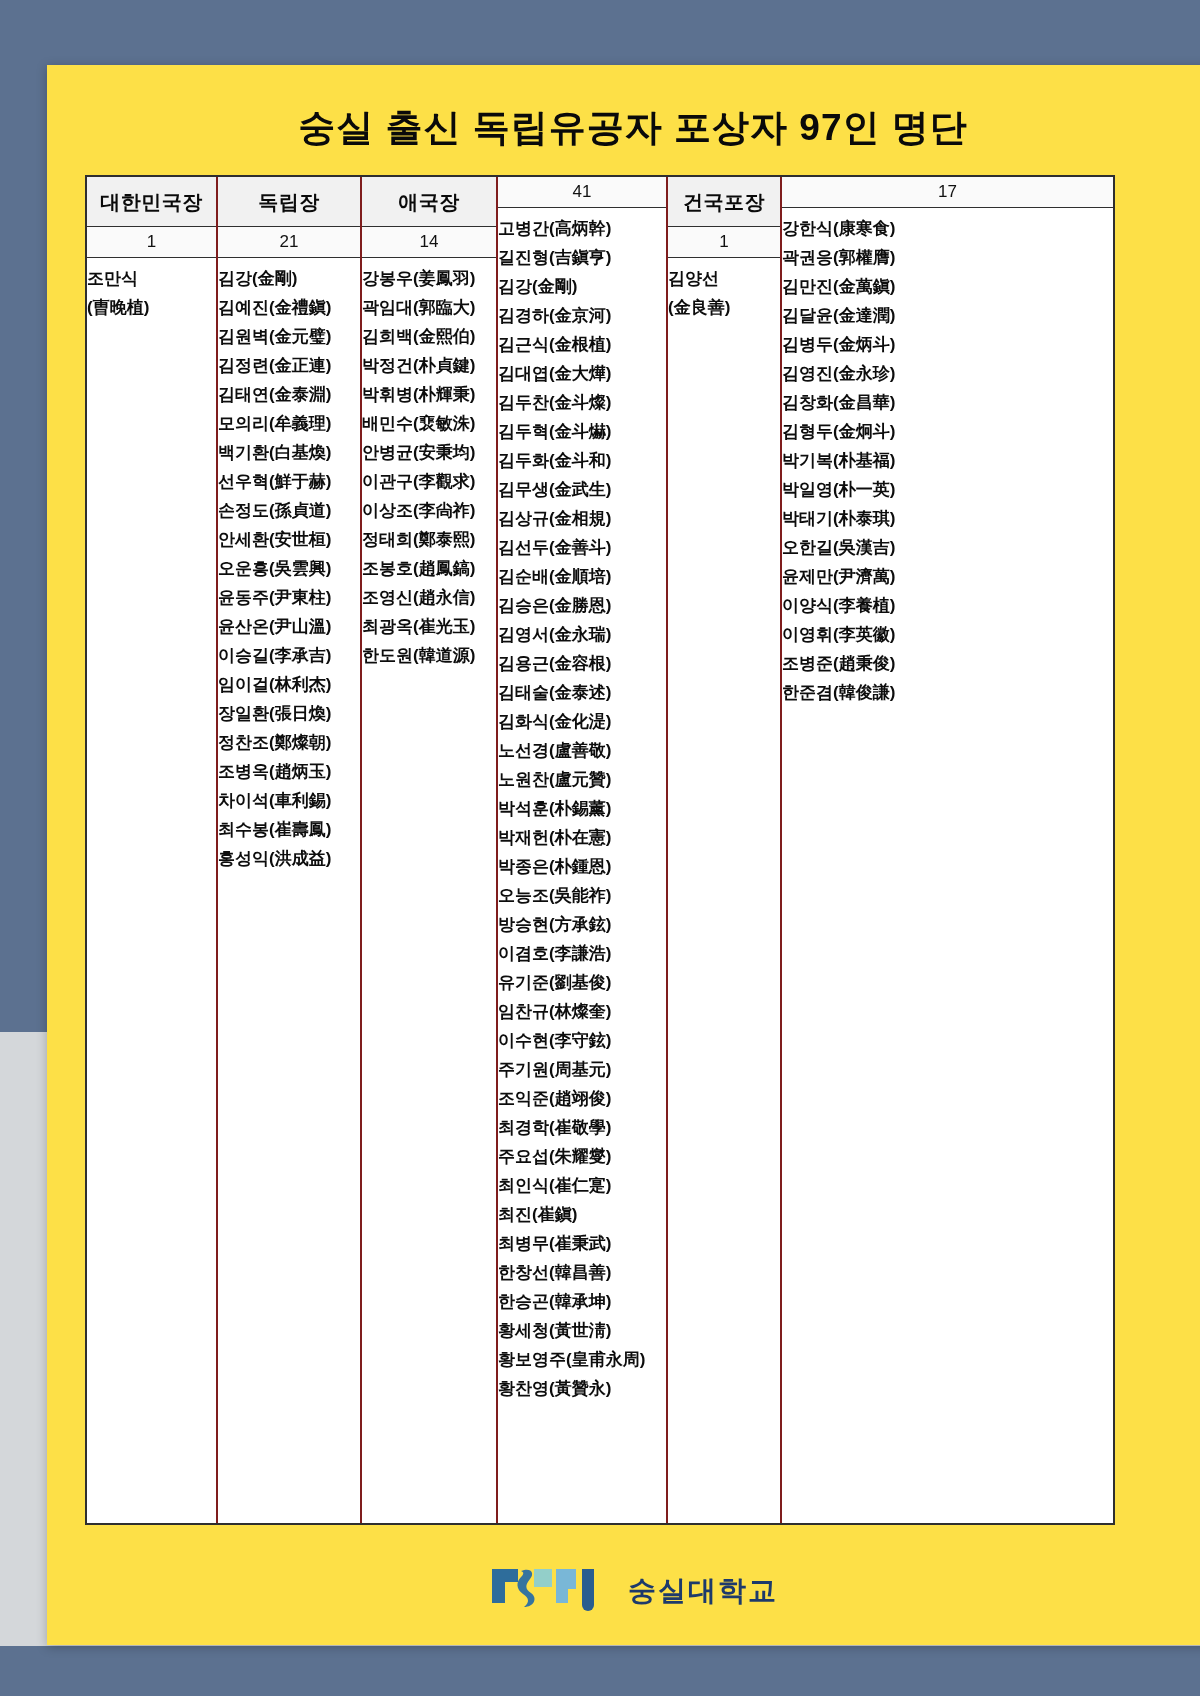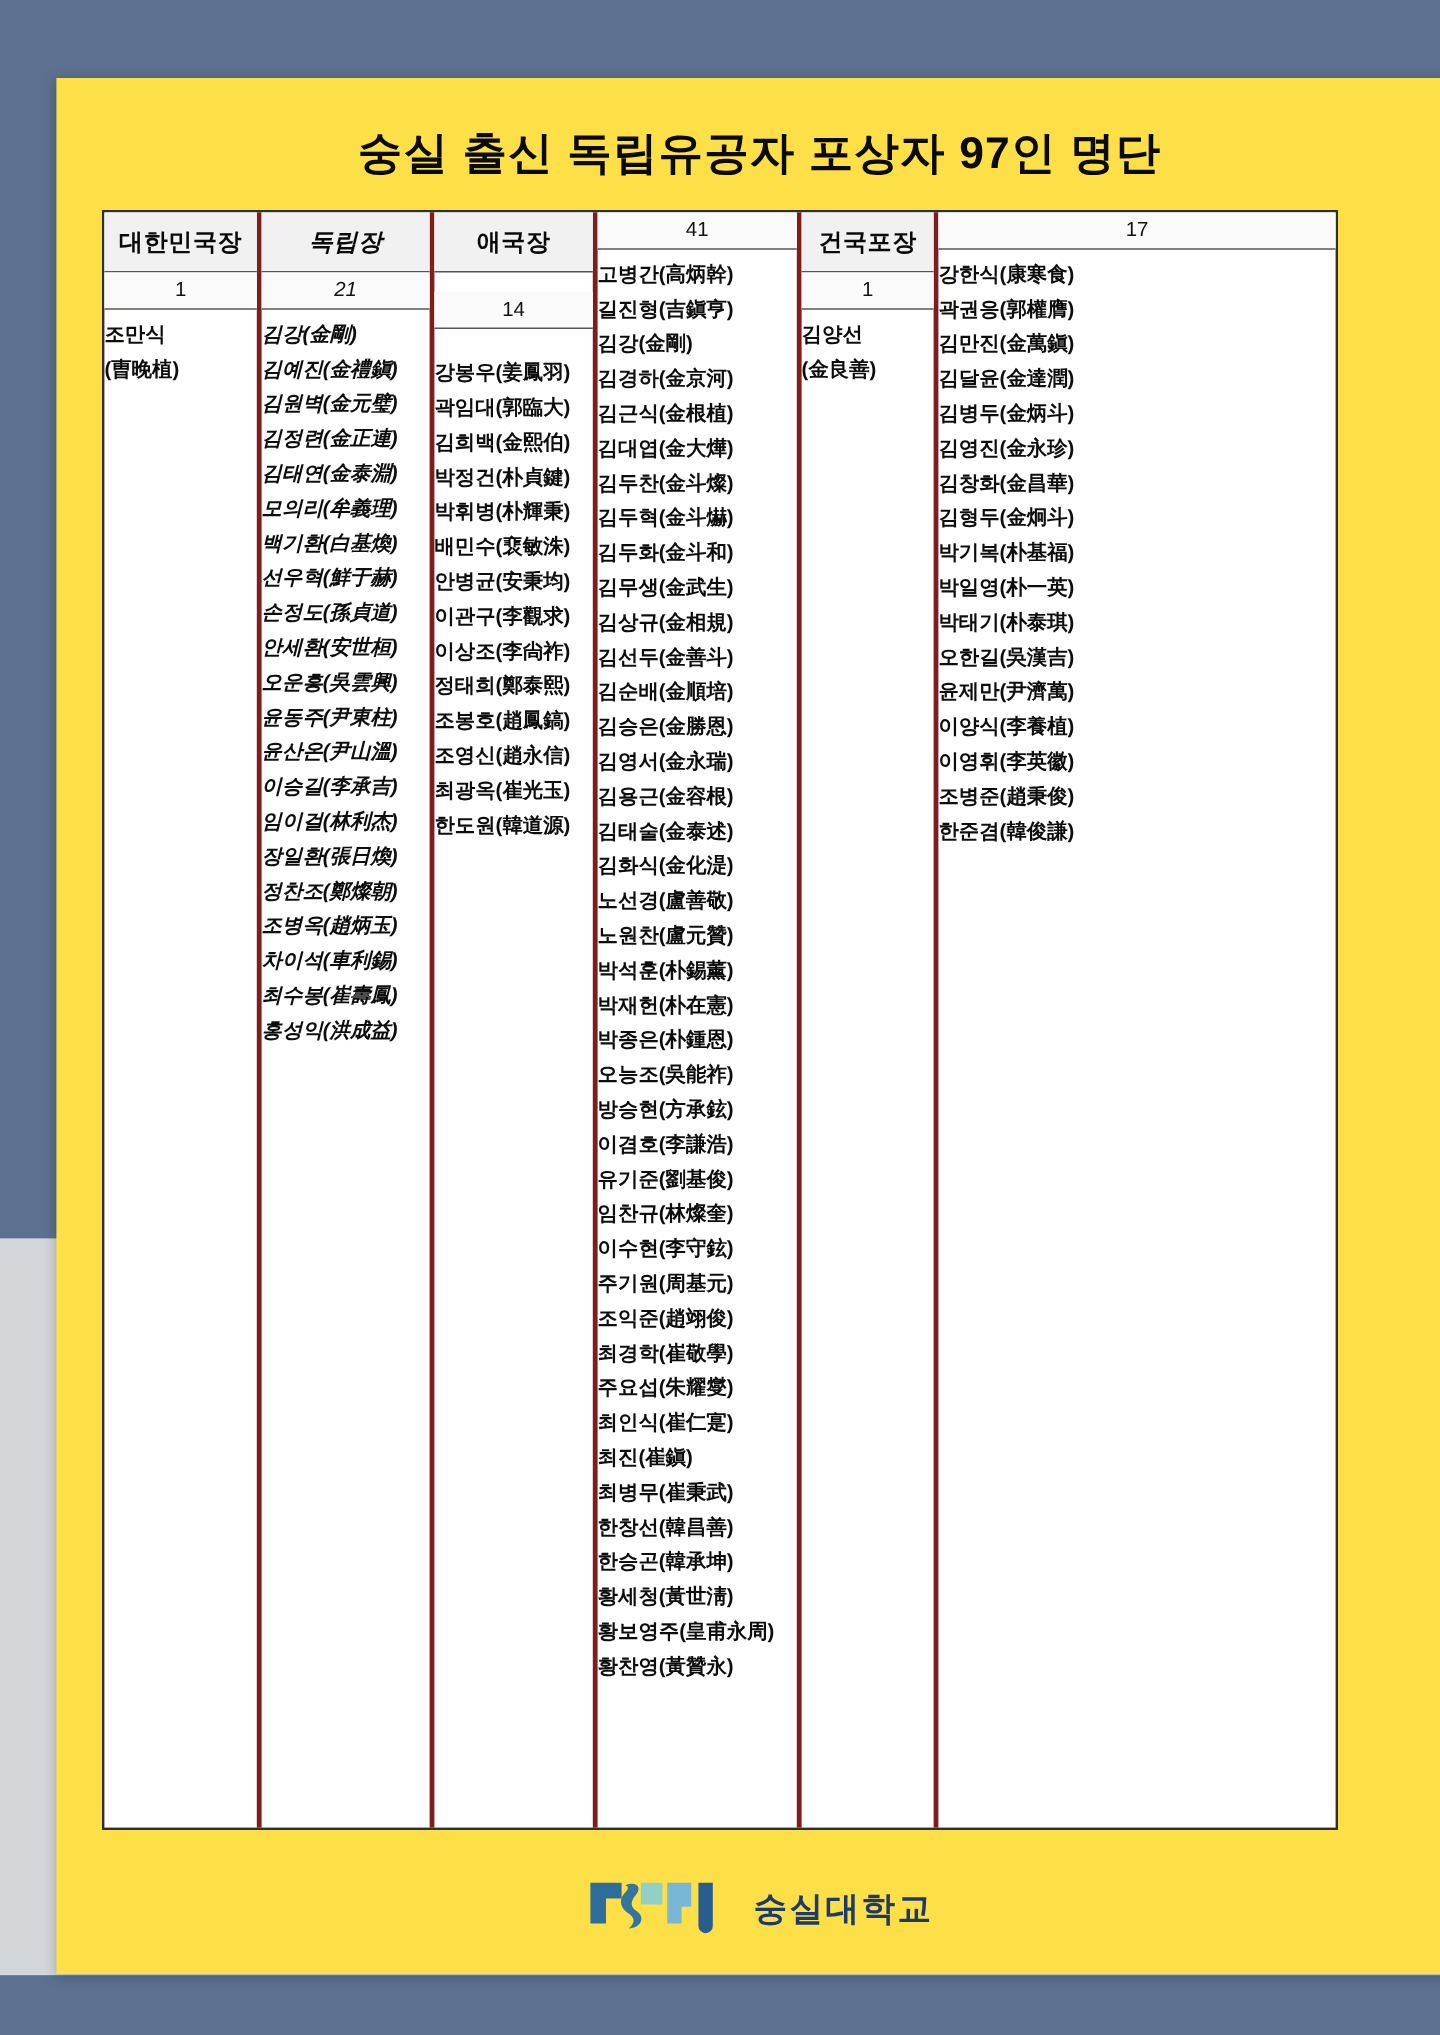--- a/index.html
+++ b/index.html
@@ -29,21 +29,21 @@
     font-size: 37px; font-weight: 800; color: #0a0a0a;
     letter-spacing: 1px;
   }
   .table-wrap {
     position: absolute; left: 38px; top: 110px;
     width: 1030px; height: 1350px;
     border: 2px solid #2f2f2f;
     display: flex;
     background: #ffffff;
   }
-  .col { display: flex; flex-direction: column; border-right: 4px solid #7f1d1d; }
+  .col { display: flex; flex-direction: column; border-right: 2px solid #7f1d1d; }
   .col:last-child { border-right: none; }
   .hdr {
     height: 50px; line-height: 50px;
     background: #f1f1f1;
     border-bottom: 1.5px solid #2f2f2f;
     text-align: center;
     font-size: 20px; font-weight: 800; color: #0a0a0a;
     letter-spacing: 0.5px;
   }
   .cnt {
@@ -86,21 +86,21 @@
       <div class="col" style="flex: 0 0 131px;">
         <div class="hdr">대한민국장</div>
         <div class="cnt">1</div>
         <div class="names">
           <div class="entry">
             <div class="line">조만식</div>
             <div class="line">(曺晚植)</div>
           </div>
         </div>
       </div>
-      <div class="col" style="flex: 0 0 144px; font-style: italic;">
+      <div class="col" style="flex: 0 0 144px;">
         <div class="hdr">독립장</div>
         <div class="cnt">21</div>
         <div class="names">
           <div class="line">김강(金剛)</div>
           <div class="line">김예진(金禮鎭)</div>
           <div class="line">김원벽(金元璧)</div>
           <div class="line">김정련(金正連)</div>
           <div class="line">김태연(金泰淵)</div>
           <div class="line">모의리(牟義理)</div>
           <div class="line">백기환(白基煥)</div>
@@ -113,21 +113,21 @@
           <div class="line">이승길(李承吉)</div>
           <div class="line">임이걸(林利杰)</div>
           <div class="line">장일환(張日煥)</div>
           <div class="line">정찬조(鄭燦朝)</div>
           <div class="line">조병옥(趙炳玉)</div>
           <div class="line">차이석(車利錫)</div>
           <div class="line">최수봉(崔壽鳳)</div>
           <div class="line">홍성익(洪成益)</div>
         </div>
       </div>
-      <div class="col" style="flex: 0 0 136px; gap: 16px;">
+      <div class="col" style="flex: 0 0 136px;">
         <div class="hdr">애국장</div>
         <div class="cnt">14</div>
         <div class="names">
           <div class="line">강봉우(姜鳳羽)</div>
           <div class="line">곽임대(郭臨大)</div>
           <div class="line">김희백(金熙伯)</div>
           <div class="line">박정건(朴貞鍵)</div>
           <div class="line">박휘병(朴輝秉)</div>
           <div class="line">배민수(裵敏洙)</div>
           <div class="line">안병균(安秉均)</div>

